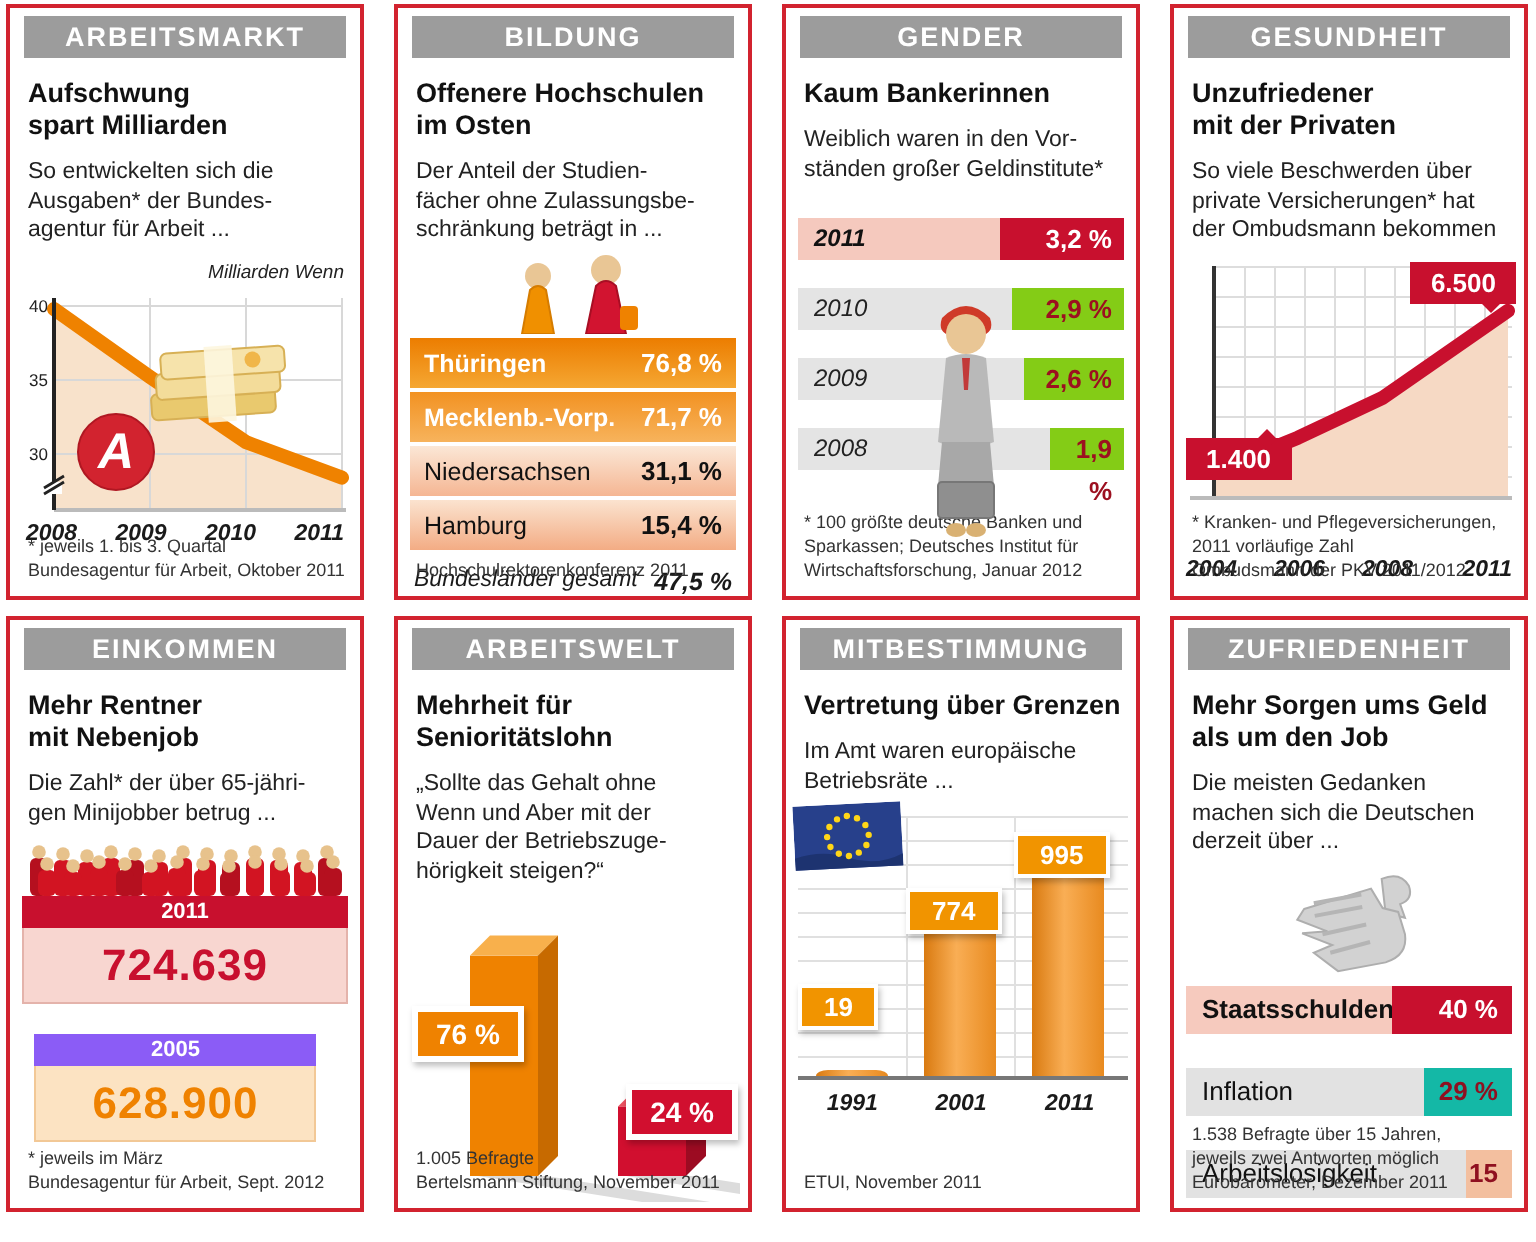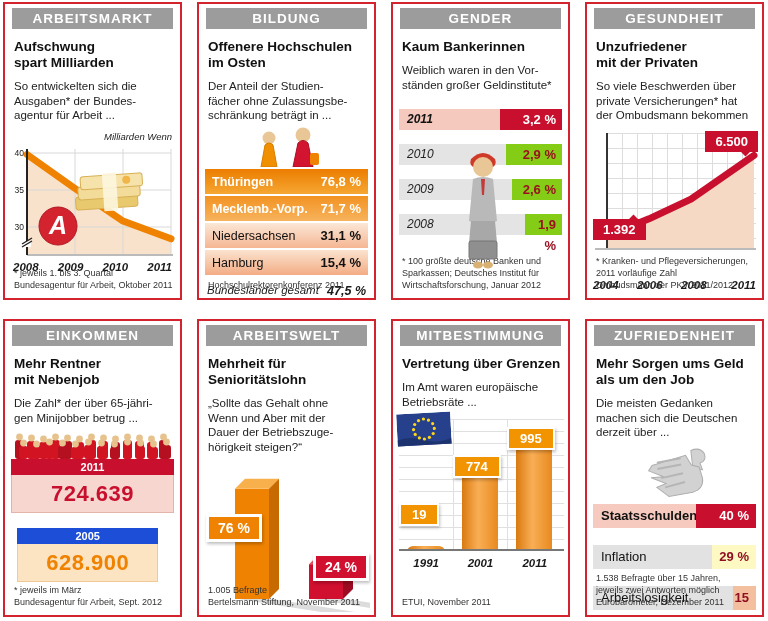--- a/index.html
+++ b/index.html
@@ -1,19 +1,19 @@
 <!DOCTYPE html>
 <html><head>
 <meta charset="utf-8">
 <style>
   * { box-sizing: border-box; margin: 0; padding: 0; }
   html,body { width:768px; height:621px; background:#fff; overflow:hidden;
     font-family:"Liberation Sans", sans-serif; color:#1a1a1a; }
   .board { display:grid; grid-template-columns:repeat(4,179px);
-    grid-template-rows:298px 298px; gap:19px 15px; padding:2px 3px; }
+    grid-template-rows:298px 298px; gap:8px 15px; padding:2px 3px; }
   .panel { border:2px solid #d2232f; background:#fff; position:relative;
     padding:4px 6px 6px; overflow:hidden; }
   .panel-header { background:#9c9c9c; color:#fff; font-weight:bold;
     font-size:13.5px; letter-spacing:1px; text-align:center; height:21px;
     line-height:21px; margin:0 1px; }
   .panel-title { font-size:13.5px; font-weight:bold; line-height:1.18;
     margin:10px 0 0 3px; white-space:pre-line; color:#111; }
   .panel-desc { font-size:11.5px; line-height:1.28; margin:8px 0 0 3px;
     white-space:pre-line; color:#222; }
   .panel-foot { position:absolute; left:9px; right:6px; bottom:7px;
@@ -74,21 +74,21 @@
   .crowd { position:relative; height:26px; margin-top:8px; }
   .blk { margin-top:0; }
   .blk-head { height:16px; line-height:16px; text-align:center; color:#fff;
     font-weight:bold; font-size:11px; }
   .blk-body { height:38px; line-height:38px; text-align:center;
     font-weight:bold; font-size:22px; letter-spacing:.5px; }
   .blk-red .blk-head { background:#c8102e; }
   .blk-red .blk-body { background:#f8d6d0; color:#c8102e;
     border:1px solid #e4b3ab; border-top:none; }
   .blk-orange { margin-top:15px; margin-left:6px; }
-  .blk-orange .blk-head { background:#1d4ed8; }
+  .blk-orange .blk-head { background:#8b5cf6; }
   .blk-orange .blk-body { background:#fce3c2; color:#ef8200;
     border:1px solid #f2c896; border-top:none; }
   
   .aw-chart { position:relative; width:165px; height:160px; margin-top:4px; }
   .aw-box { position:absolute; color:#fff; font-weight:bold; font-size:14px;
     padding:3px 9px; border:3px solid #fff;
     box-shadow:1px 2px 3px rgba(0,0,0,.25); z-index:4; }
   .aw-box.orange { background:#ef8200; left:1px; top:55px; }
   .aw-box.red { background:#d10f2f; right:1px; top:94px; }
   
@@ -116,21 +116,21 @@
   .zuf-row { position:relative; height:24px; margin-bottom:17px;
     background:#e2e2e2; }
   .zuf-row.hl { background:#f6cabe; }
   .zuf-row .lbl { position:absolute; left:8px; top:0; line-height:24px;
     font-size:13px; color:#111; }
   .zuf-row.hl .lbl { font-weight:bold; }
   .zuf-row .val { position:absolute; right:0; top:0; height:24px;
     line-height:24px; text-align:right; padding-right:7px; font-weight:bold;
     font-size:13px; }
   .zuf-row.hl .val { background:#c8102e; color:#fff; }
-  .zuf-row.r1 .val { background:#fef9c3; color:#8f1020; }
+  .zuf-row.r1 .val { background:#14b8a6; color:#8f1020; }
   .zuf-row.r2 .val { background:#f3bf9f; color:#8f1020; }
   .eagle { position:relative; height:58px; margin-top:2px; }
 </style>
 </head>
 <body>
 
 <div class="board">
 
   <section class="panel">
     <div class="panel-header">ARBEITSMARKT</div>
@@ -277,21 +277,21 @@
 private Versicherungen* hat
 der Ombudsmann bekommen</p>
     <div class="ges-chart">
       <div class="ges-grid"></div>
       <svg width="165" height="130">
         <polygon id="ges-area" fill="#f6d9c4" points="14,105 56,87.84 98,68.08000000000001 161,24.400000000000006 161,118 14,118"></polygon>
         <polyline id="ges-line" fill="none" stroke="#c8102e" stroke-width="7" stroke-linejoin="round" stroke-linecap="round" points="14,105 56,87.84 98,68.08000000000001 161,24.400000000000006"></polyline>
         <line x1="14" y1="2" x2="14" y2="118" stroke="#333" stroke-width="2"></line>
         <line x1="2" y1="118" x2="163" y2="118" stroke="#bbb" stroke-width="2"></line>
       </svg>
-      <div class="tag-box tag-up" style="left:0;top:88px">1.392</div>
+      <div class="tag-box tag-up" style="left:0;top:88px">1.400</div>
       <div class="tag-box tag-down" style="right:0;top:0">6.500</div>
     </div>
     <div class="ges-x">
       <span style="left:0">2004</span>
       <span style="left:44px">2006</span>
       <span style="left:88px">2008</span>
       <span style="right:0">2011</span>
     </div>
     <div class="panel-foot">* Kranken- und Pflegeversicherungen,
 2011 vorläufige Zahl

